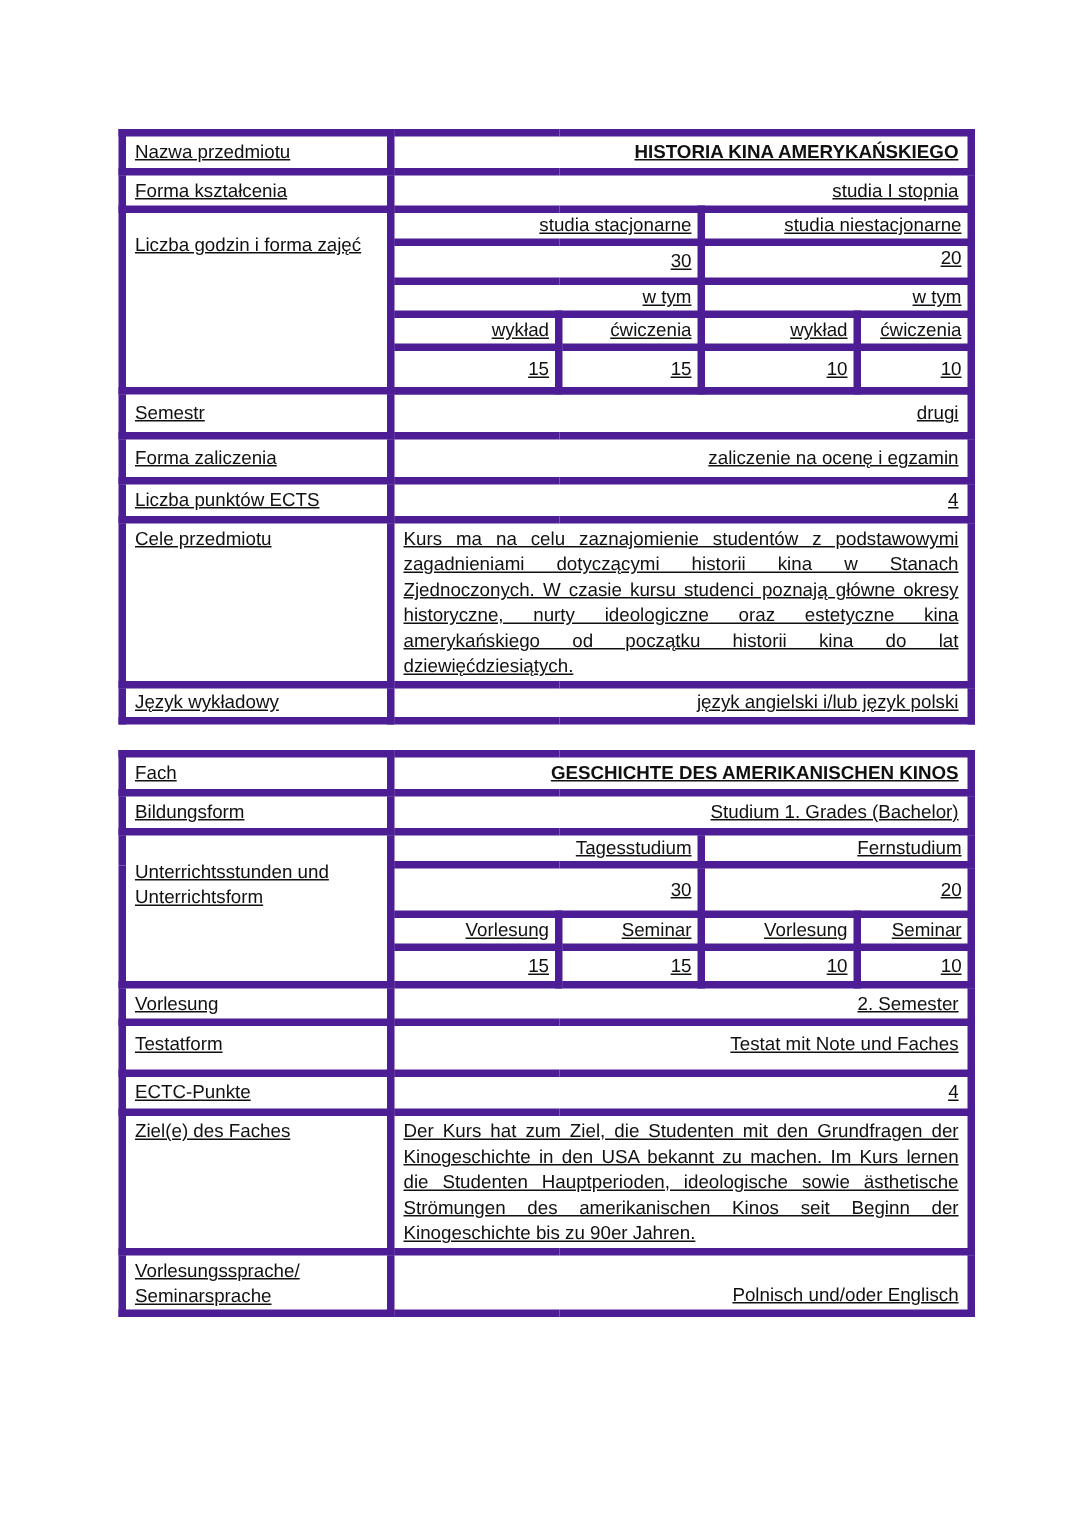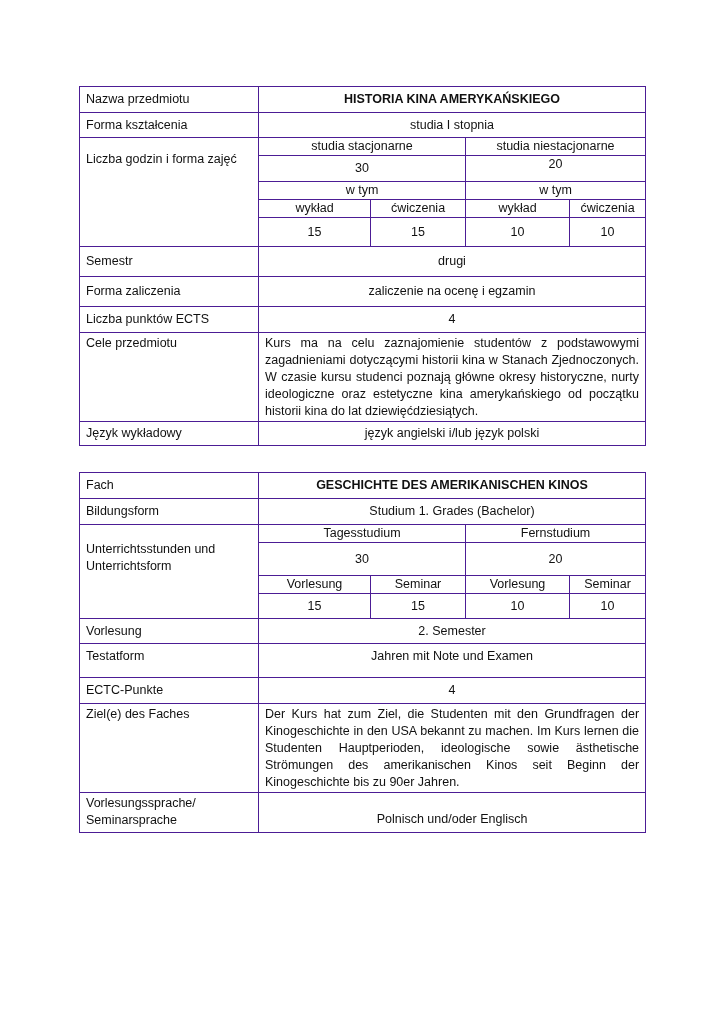--- a/index.html
+++ b/index.html
@@ -1,25 +1,25 @@
 <!DOCTYPE html>
 <html><head>
   <meta charset="utf-8">
   <style>
     html, body { margin: 0; padding: 0; background: #ffffff; }
     body { width: 725px; height: 1024px; position: relative; font-family: "Liberation Sans", sans-serif; color: #111; }
     .tbl { position: absolute; left: 79px; width: 566px; border-collapse: collapse; table-layout: fixed; font-size: 12.5px; }
-    .tbl td { border: 1px solid #4c1d95; padding: 0 6px; vertical-align: top; line-height: 17px; }
-    .tbl td.c { text-align: center; }
+    .tbl td { border: 5px solid #4c1d95; padding: 0 6px; vertical-align: top; line-height: 17px; text-decoration: underline; }
+    .tbl td.c { text-align: right; }
     .tbl td.v { vertical-align: middle; }
     .tbl td.bold { font-weight: bold; }
     .tbl td.just { text-align: justify; text-align-last: left; padding-top: 2px; padding-bottom: 1px; margin-top: 36px; }
     .tbl .sub td { padding: 0 4px; }
     #t1 { top: 86px; }
-    #t2 { top: 472px; }
+    #t2 { top: 500px; }
   </style>
 </head>
 <body>
 
 <table id="t1" class="tbl">
   <colgroup>
     <col style="width:179px">
       <col style="width:112px">
       <col style="width:95px">
       <col style="width:104px">
@@ -120,21 +120,21 @@
     <td class="c v">15</td>
     <td class="c v">10</td>
     <td class="c v">10</td>
   </tr>
   <tr style="height:25px">
     <td class="v">Vorlesung</td>
     <td colspan="4" class="c v">2. Semester</td>
   </tr>
   <tr style="height:34px">
     <td style="padding-top:4px">Testatform</td>
-    <td colspan="4" class="c" style="padding-top:4px">Jahren mit Note und Examen</td>
+    <td colspan="4" class="c" style="padding-top:4px">Testat mit Note und Faches</td>
   </tr>
   <tr style="height:26px">
     <td class="v">ECTC-Punkte</td>
     <td colspan="4" class="c v">4</td>
   </tr>
   <tr>
     <td style="padding-top:2px">Ziel(e) des Faches</td>
     <td colspan="4" class="just">Der Kurs hat zum Ziel, die Studenten mit den Grundfragen der Kinogeschichte in den USA bekannt zu machen. Im Kurs lernen die Studenten Hauptperioden, ideologische sowie ästhetische Strömungen des amerikanischen Kinos seit Beginn der Kinogeschichte bis zu 90er Jahren.</td>
   </tr>
   <tr style="height:40px">

